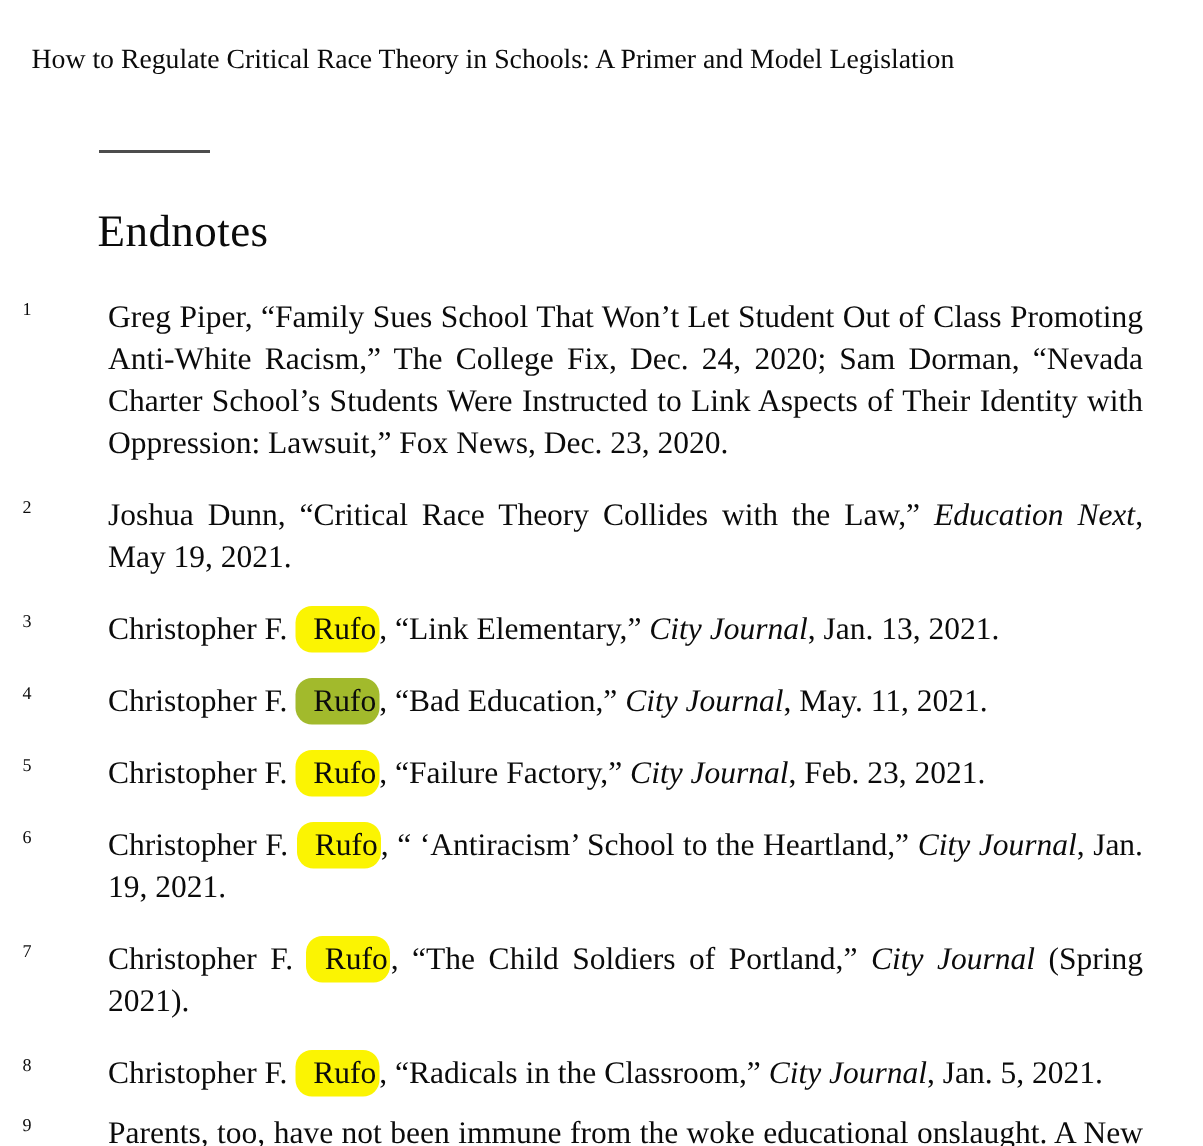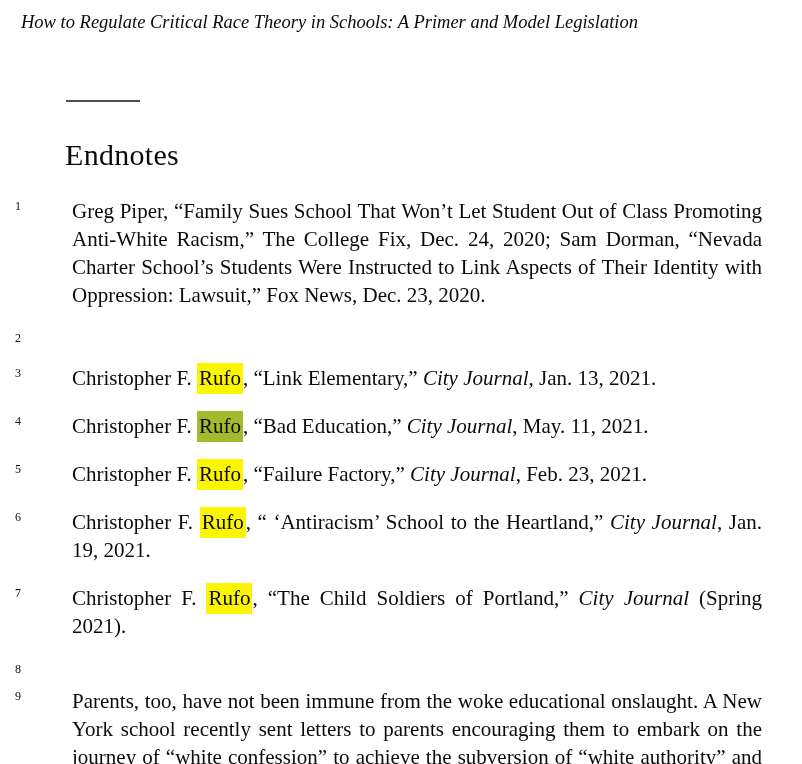--- a/index.html
+++ b/index.html
@@ -16,22 +16,21 @@
   }
   .page {
     position: relative;
     width: 802px;
     height: 764px;
     background: #ffffff;
   }
   .running-head {
     position: absolute;
     left: 21px;
-    top: 10px;
-    font-style: italic;
+    top: 28px;
     font-size: 18.5px;
     line-height: 24px;
     white-space: nowrap;
   }
   .divider {
     position: absolute;
     left: 66px;
     top: 100px;
     width: 74px;
     height: 0;
@@ -69,40 +68,42 @@
     line-height: 1;
   }
   .note-text {
     width: 690px;
     font-size: 21px;
     line-height: 28px;
     text-align: justify;
   }
   .seg-italic { font-style: italic; }
   .seg-hl {
-    padding: 3px 2px 4px 2px;
+    padding: 3px 2px 4px 12px;
+    border-radius: 11px;
   }
 </style>
 </head>
 <body>
 
 <div class="page">
   <div class="running-head">How to Regulate Critical Race Theory in Schools: A Primer and Model Legislation</div>
 
   <div class="divider"></div>
 
   <h1 class="heading">Endnotes</h1>
 
   <div class="notes">
       <div class="note">
     <div class="note-num">1</div>
     <div class="note-text"><span>Greg Piper, “Family Sues School That Won’t Let Student Out of Class Promoting Anti-White Racism,” The College Fix, Dec. 24, 2020; Sam Dorman, “Nevada Charter School’s Students Were Instructed to Link Aspects of Their Identity with Oppression: Lawsuit,” Fox News, Dec. 23, 2020.</span></div>
   </div>
       <div class="note">
     <div class="note-num">2</div>
+    <div class="note-text"><span>Joshua Dunn, “Critical Race Theory Collides with the Law,” </span><span class="seg-italic">Education Next</span><span>, May 19, 2021.</span></div>
   </div>
       <div class="note">
     <div class="note-num">3</div>
     <div class="note-text"><span>Christopher F. </span><span class="seg-hl" style="background: rgb(251, 244, 2);">Rufo</span><span>, “Link Elementary,” </span><span class="seg-italic">City Journal</span><span>, Jan. 13, 2021.</span></div>
   </div>
       <div class="note">
     <div class="note-num">4</div>
     <div class="note-text"><span>Christopher F. </span><span class="seg-hl" style="background: rgb(162, 186, 44);">Rufo</span><span>, “Bad Education,” </span><span class="seg-italic">City Journal</span><span>, May. 11, 2021.</span></div>
   </div>
       <div class="note">
@@ -112,19 +113,20 @@
       <div class="note">
     <div class="note-num">6</div>
     <div class="note-text"><span>Christopher F. </span><span class="seg-hl" style="background: rgb(251, 244, 2);">Rufo</span><span>, “ ‘Antiracism’ School to the Heartland,” </span><span class="seg-italic">City Journal</span><span>, Jan. 19, 2021.</span></div>
   </div>
       <div class="note">
     <div class="note-num">7</div>
     <div class="note-text"><span>Christopher F. </span><span class="seg-hl" style="background: rgb(251, 244, 2);">Rufo</span><span>, “The Child Soldiers of Portland,” </span><span class="seg-italic">City Journal</span><span> (Spring 2021).</span></div>
   </div>
       <div class="note">
     <div class="note-num">8</div>
+    <div class="note-text"><span>Christopher F. </span><span class="seg-hl" style="background: rgb(251, 244, 2);">Rufo</span><span>, “Radicals in the Classroom,” </span><span class="seg-italic">City Journal</span><span>, Jan. 5, 2021.</span></div>
   </div>
       <div class="note">
     <div class="note-num">9</div>
     <div class="note-text"><span>Parents, too, have not been immune from the woke educational onslaught. A New York school recently sent letters to parents encouraging them to embark on the journey of “white confession” to achieve the subversion of “white authority” and eventual “white abolitionism.” See Christopher F. </span><span class="seg-hl" style="background: rgb(251, 244, 2);">Rufo</span><span>, “Gone Crazy,” </span><span class="seg-italic">City Journal</span><span>, Feb. 18, 2021.</span></div>
   </div>
     </div>
 </div>
 
 </body></html>

